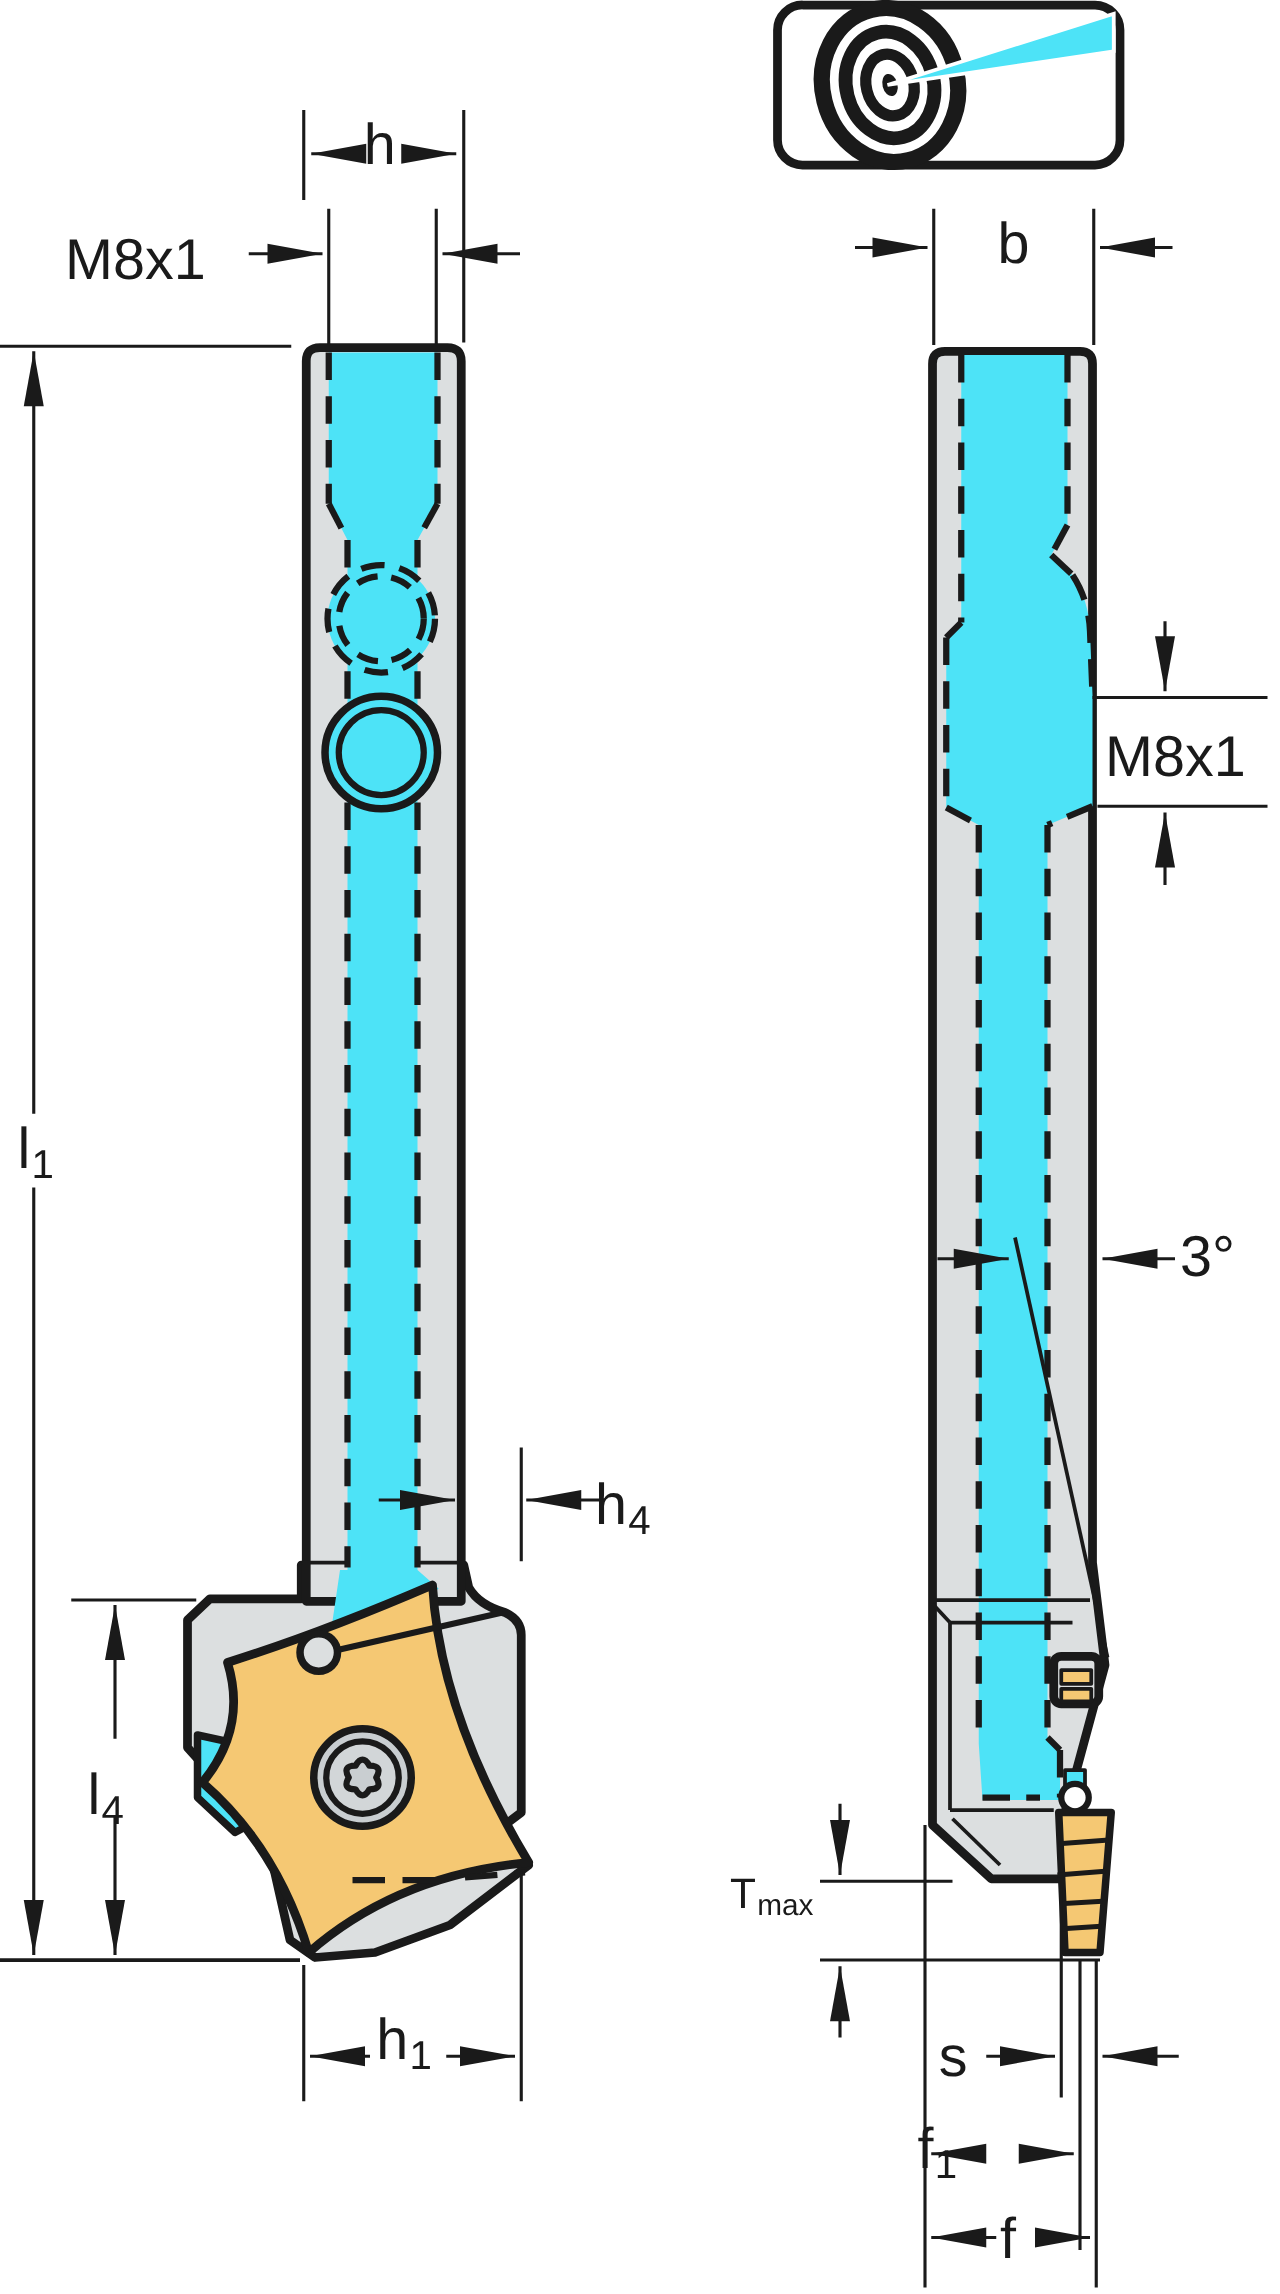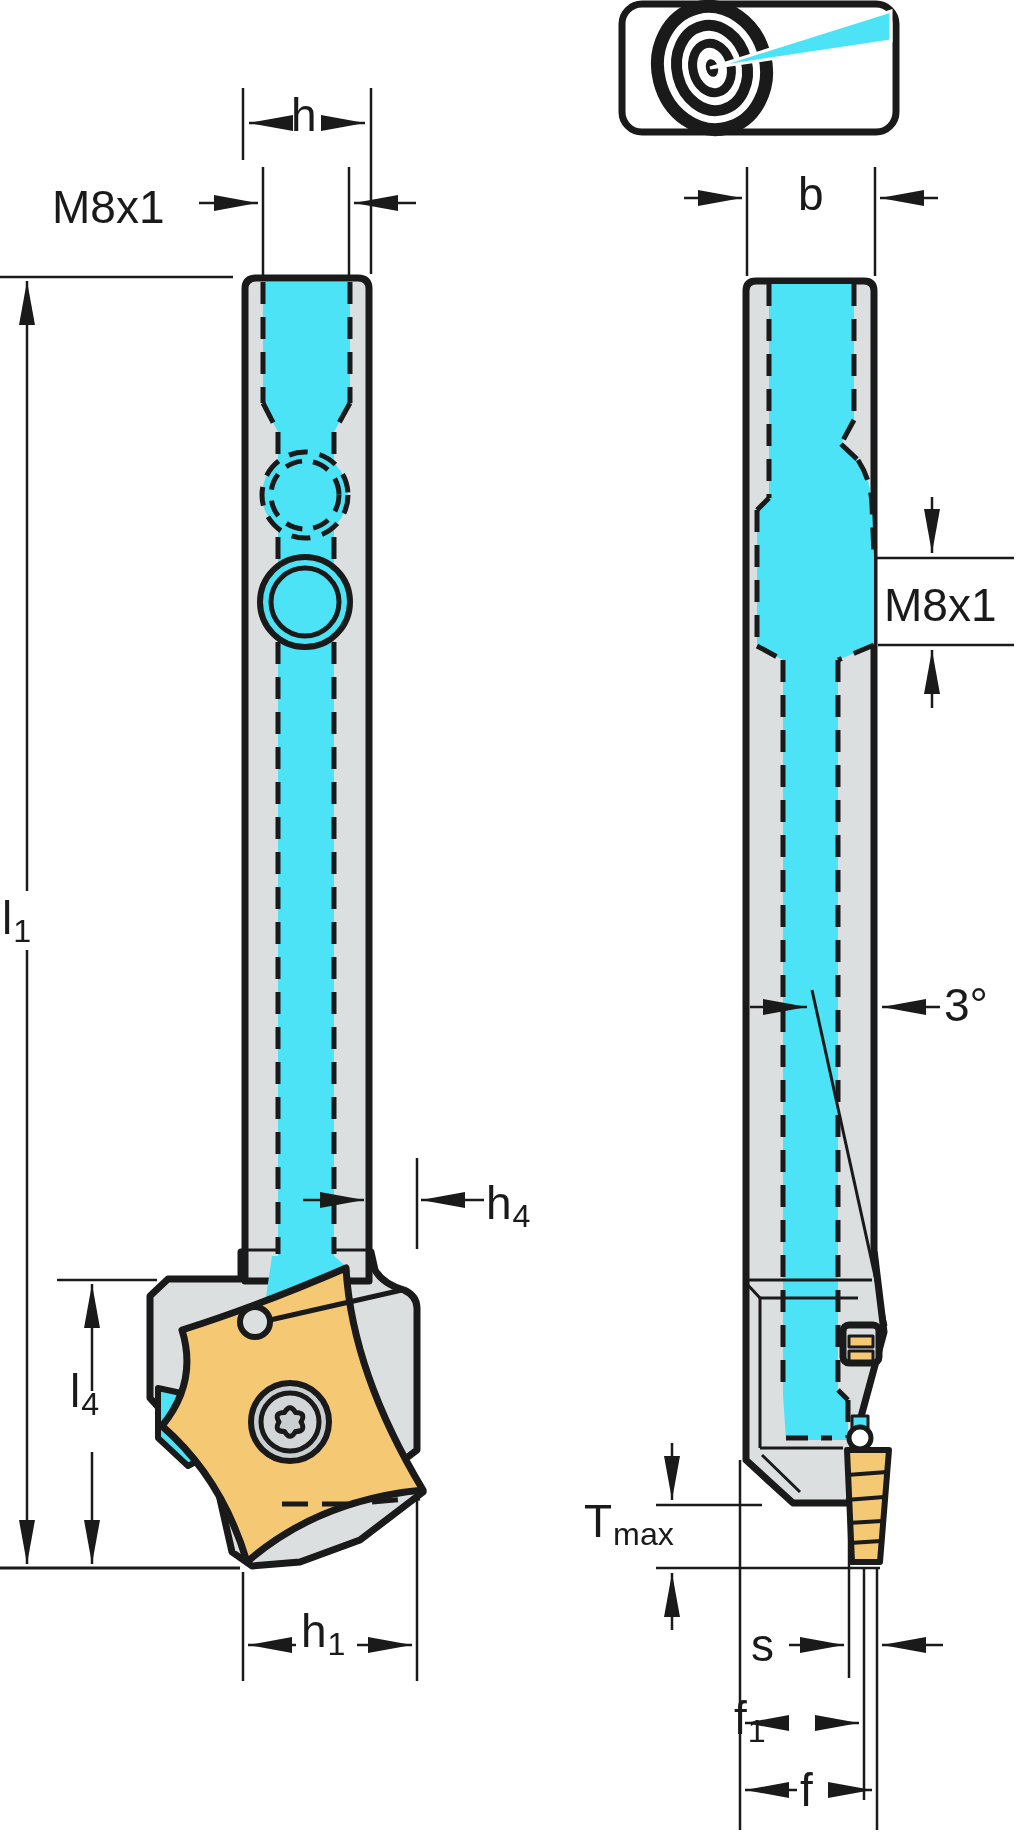--- a/index.html
+++ b/index.html
@@ -11,21 +11,21 @@
     position:relative;width:1024px;height:1835px;background:var(--paper);
     font-family:"Liberation Sans", sans-serif;color:var(--outline);
     overflow:hidden;
   }
   #stage svg{position:absolute;left:0;top:0;}
   .lbl{
     position:absolute;font-size:46px;line-height:1;white-space:nowrap;
     color:var(--outline);letter-spacing:0px;
   }
   .lbl .sub{font-size:0.70em;position:relative;top:0.24em;margin-left:1px;}
-  .lbl.big-t{font-size:46px;}
+  .lbl.big-t{font-size:34px;}
 </style>
 </head>
 <body>
 
 <div id="stage">
 
 <svg width="1024" height="1835" viewBox="0 0 1024 1835">
   <defs>
     <marker id="ar" markerUnits="userSpaceOnUse" markerWidth="50" markerHeight="22" refX="47" refY="11" orient="auto-start-reverse">
       <path d="M3,3 L47,11 L3,19 Z" fill="#1A1A1A"></path>
@@ -235,23 +235,23 @@
 
     <g>
       <line x1="797" y1="1790" x2="745" y2="1790" marker-end="url(#ar)"></line>
       <line x1="828" y1="1790" x2="872" y2="1790" marker-end="url(#ar)"></line>
     </g>
   </g>
 </svg>
 
 <div class="lbl" style="left:291px;top:92px"><span>h</span></div>
 <div class="lbl" style="left:52px;top:184px"><span>M8x1</span></div>
-<div class="lbl" style="left:2px;top:895px"><span>l</span><span class="sub">1</span></div>
-<div class="lbl" style="left:70px;top:1368px"><span>l</span><span class="sub">4</span></div>
-<div class="lbl" style="left:486px;top:1180px"><span>h</span><span class="sub">4</span></div>
+<div class="lbl" style="left:14px;top:895px"><span>l</span><span class="sub">1</span></div>
+<div class="lbl" style="left:70px;top:1412px"><span>l</span><span class="sub">4</span></div>
+<div class="lbl" style="left:476px;top:1180px"><span>h</span><span class="sub">4</span></div>
 <div class="lbl" style="left:301px;top:1608px"><span>h</span><span class="sub">1</span></div>
 <div class="lbl" style="left:798px;top:171px"><span>b</span></div>
 <div class="lbl" style="left:884px;top:582px"><span>M8x1</span></div>
 <div class="lbl" style="left:944px;top:982px"><span>3°</span></div>
 <div class="lbl big-t" style="left:584px;top:1498px"><span>T</span><span class="sub">max</span></div>
 <div class="lbl" style="left:751px;top:1622px"><span>s</span></div>
 <div class="lbl" style="left:734px;top:1695px"><span>f</span><span class="sub">1</span></div>
 <div class="lbl" style="left:800px;top:1767px"><span>f</span></div>
 
 </div>

